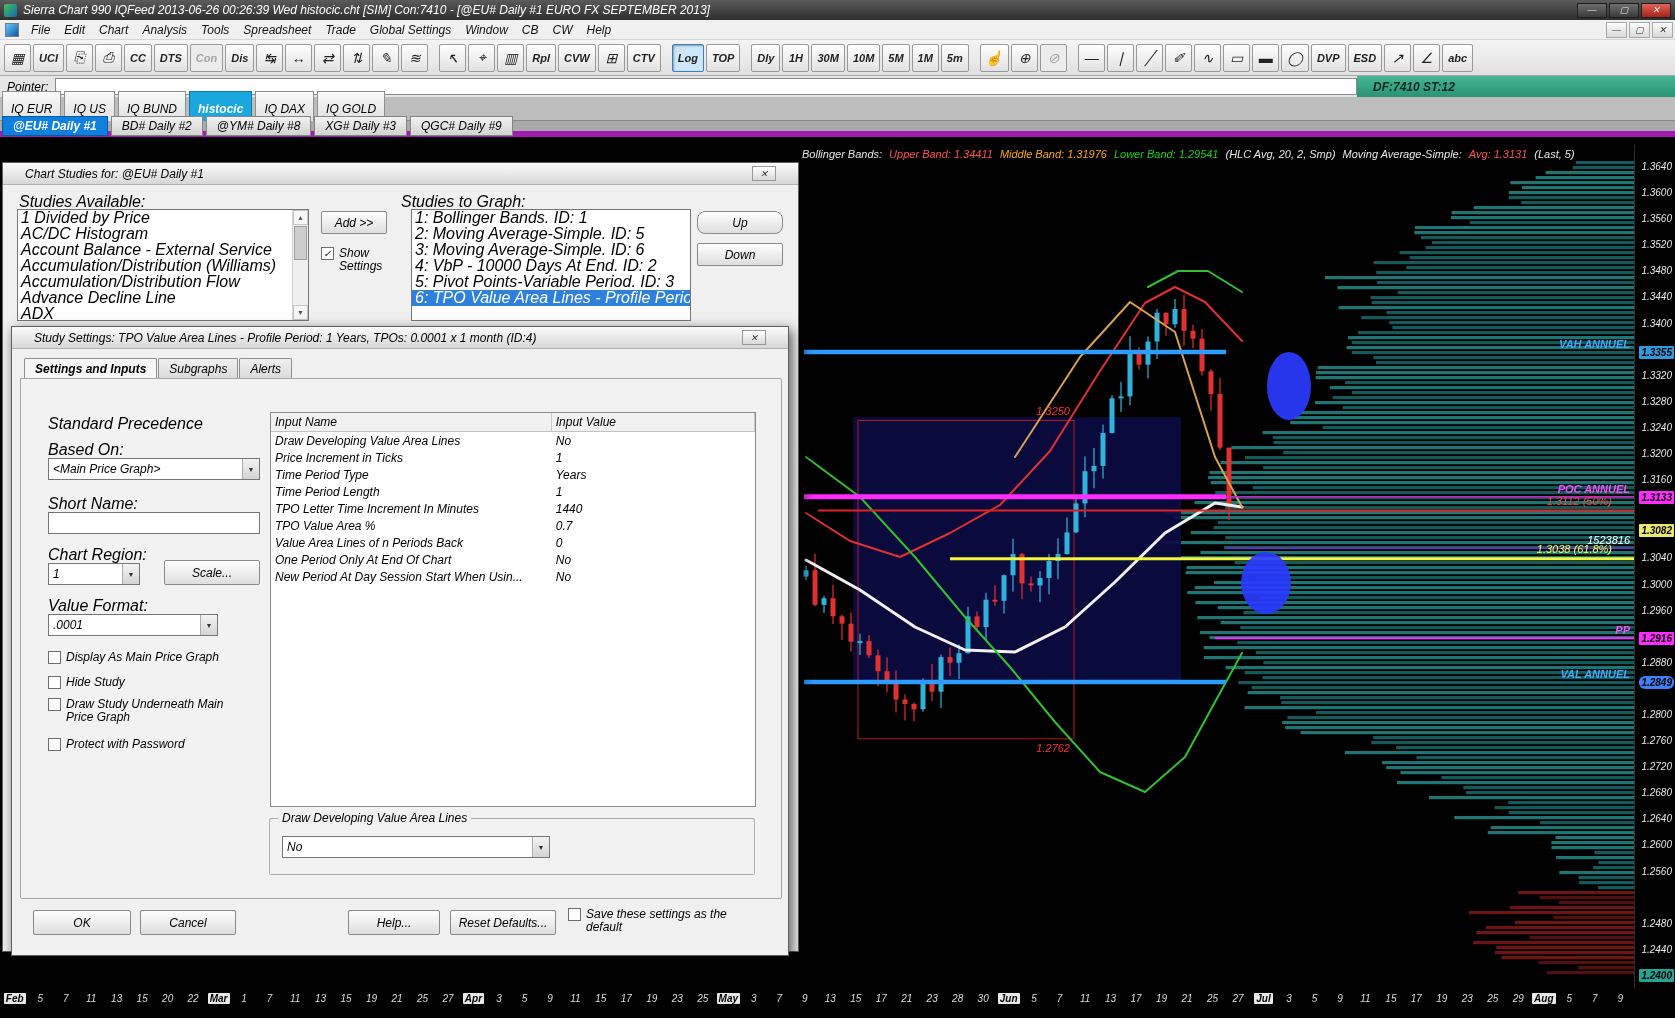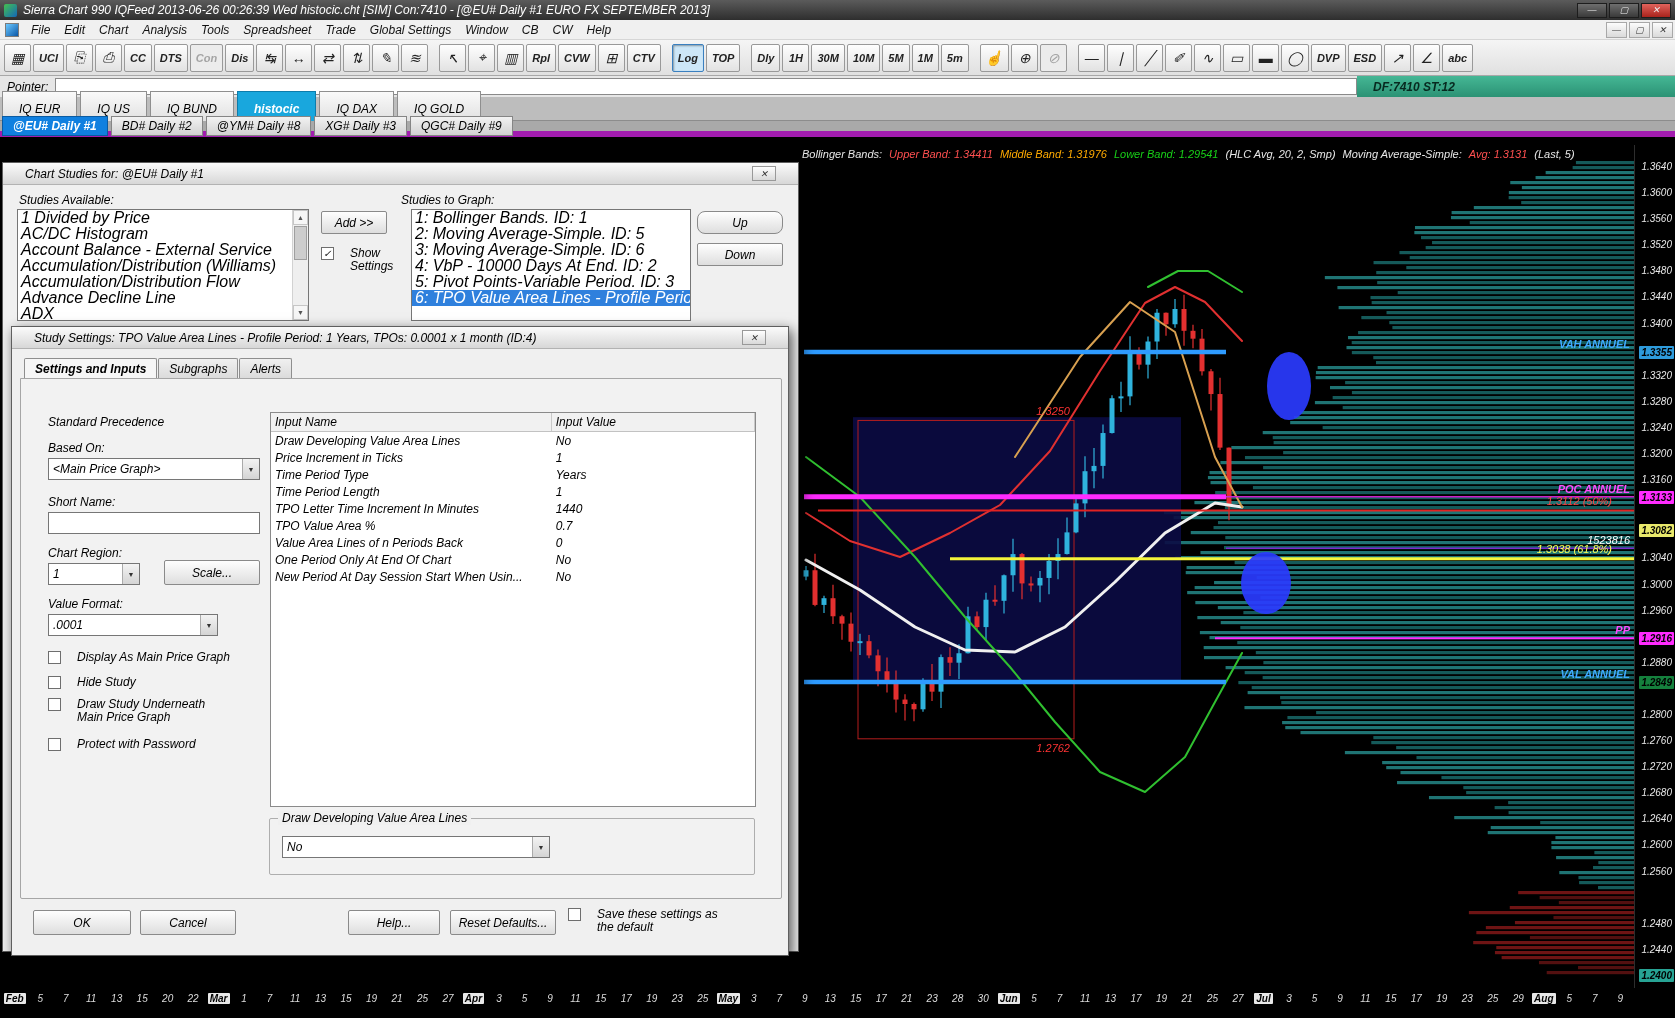--- a/index.html
+++ b/index.html
@@ -26,21 +26,21 @@
 .tb-btn.active{background:#cde7f8;border-color:#3a80c0;box-shadow:inset 1px 1px 2px rgba(0,0,0,.35);}
 .tb-btn.disabled{color:#a4a4a4;background:#ececec;}
 .tb-sep{width:7px;flex:none;}
 
 
 .pointerbar{position:absolute;top:76px;height:21px;left:0;right:0;background:#e6e6e6;display:flex;align-items:center;font-size:12px;}
 .pointer-label{padding:0 7px;color:#000;}
 .pointer-field{flex:1;height:17px;background:#fff;border:1px solid #8a8a8a;}
 .pointer-status{width:318px;height:21px;background:linear-gradient(#45b795,#2b9274);color:#07291f;display:flex;align-items:center;padding-left:16px;font-weight:bold;flex:none;}
 .cbtabs{position:absolute;top:97px;height:24px;left:0;right:0;background:#bdbdbd;border-bottom:1px solid #8c8c8c;display:flex;align-items:center;padding:0 2px;gap:3px;}
-.cbtab{height:36px;padding:0 16px;display:flex;align-items:center;font-size:12px;background:linear-gradient(#fafafa,#dcdcdc);border:1px solid #8f8f8f;color:#000;white-space:nowrap;text-align:right;}
+.cbtab{height:36px;padding:0 8px;display:flex;align-items:center;font-size:12px;background:linear-gradient(#fafafa,#dcdcdc);border:1px solid #8f8f8f;color:#000;white-space:nowrap;text-align:right;}
 .cbtab.active{background:#19a7dd;border-color:#0d7cab;color:#fff;font-weight:bold;}
 .charttabs{position:absolute;top:121px;height:16px;left:0;right:0;background:#a9a9a9;border-bottom:6px solid #a21caf;display:flex;align-items:center;padding:4px 2px;gap:3px;}
 .ctab{height:20px;padding:0 10px;display:flex;align-items:center;font-size:12px;background:linear-gradient(#f2f2f2,#d2d2d2);border:1px solid #858585;color:#000;white-space:nowrap;}
 .ctab.active{background:#1080e0;border-color:#0a5ba2;color:#fff;font-weight:bold;}
 
 
 .chart-area{position:absolute;top:145px;left:0;width:1675px;height:843px;background:#000;overflow:hidden;}
 #chart-svg{position:absolute;top:0;left:0;}
 .chart-header-line{position:absolute;top:3px;left:802px;right:44px;z-index:2;font-size:11px;white-space:nowrap;overflow:hidden;display:flex;gap:7px;}
 .chart-header-line .w{color:#e6e6e6;} .chart-header-line .red{color:#ff5050;} .chart-header-line .org{color:#ffaa00;} .chart-header-line .grn{color:#18d018;}
@@ -49,32 +49,32 @@
 .ps-label.hl{color:#000;font-weight:bold;}
 .date-axis{position:absolute;top:988px;left:0;width:1675px;height:20px;background:#000;display:flex;align-items:center;padding:0 42px 0 2px;}
 .da-tok{flex:1;text-align:center;font-size:10px;color:#ddd;min-width:0;}
 .da-tok .month{background:#e8e8e8;color:#000;padding:0 2px;border-radius:1px;font-weight:bold;}
 
 
 .dialog{position:absolute;background:#f0f0f0;border:1px solid #5f5f5f;box-shadow:3px 4px 12px rgba(0,0,0,.65);font-size:12px;color:#000;}
 .dlg-title{height:22px;background:linear-gradient(#fbfbfb,#d7d7d7);border-bottom:1px solid #b2b2b2;display:flex;align-items:center;padding:0 22px;gap:6px;}
 .dlg-title .t{flex:1;white-space:nowrap;overflow:hidden;font-size:12px;}
 .dlg-close{width:24px;height:15px;border:1px solid #999;background:linear-gradient(#fff,#d9d9d9);display:flex;align-items:center;justify-content:center;font-size:9px;color:#333;flex:none;}
-.lbl{position:absolute;font-size:12px;white-space:nowrap;}
+.lbl{position:absolute;font-size:16px;white-space:nowrap;}
 .listbox{position:absolute;background:#fff;border:1px solid #767676;overflow:hidden;}
 .lb-item{height:16px;line-height:16px;padding:0 3px;white-space:nowrap;font-size:16px;overflow:hidden;}
 .lb-item.selected{background:#2f80dd;color:#fff;}
 .scrollbar{position:absolute;right:0;top:0;bottom:0;width:16px;background:#efefef;border-left:1px solid #d2d2d2;z-index:2;}
 .sb-btn{height:15px;display:flex;align-items:center;justify-content:center;font-size:7px;color:#555;border:1px solid #c6c6c6;background:#f6f6f6;}
 .sb-btn.bottom{position:absolute;bottom:0;left:0;right:0;}
 .sb-thumb{position:absolute;top:16px;left:1px;right:1px;height:34px;background:#cdcdcd;border:1px solid #9f9f9f;}
 .btn{position:absolute;display:flex;align-items:center;justify-content:center;border:1px solid #8a8a8a;background:linear-gradient(#fefefe,#dedede);border-radius:2px;font-size:12px;white-space:nowrap;}
 .checkbox{width:13px;height:13px;background:#fff;border:1px solid #6e6e6e;display:inline-block;flex:none;font-size:10px;line-height:11px;text-align:center;color:#111;}
 .checkbox.checked::after{content:"✓";}
-.cb-row{position:absolute;display:flex;gap:16px;align-items:flex-start;font-size:12px;line-height:13px;}
+.cb-row{position:absolute;display:flex;gap:5px;align-items:flex-start;font-size:12px;line-height:13px;}
 .combo{position:absolute;background:#fff;border:1px solid #767676;display:flex;align-items:center;height:22px;}
 .combo .val{flex:1;padding:0 4px;white-space:nowrap;overflow:hidden;font-size:12px;}
 .combo .dd{width:17px;height:100%;background:linear-gradient(#f3f3f3,#d4d4d4);border-left:1px solid #aaa;display:flex;align-items:center;justify-content:center;font-size:7px;color:#333;flex:none;}
 .textinput{position:absolute;background:#fff;border:1px solid #767676;height:22px;}
 .tabstrip{position:absolute;display:flex;}
 .tab{height:21px;line-height:21px;padding:0 10px;font-size:12px;background:linear-gradient(#f0f0f0,#dadada);border:1px solid #8e8e8e;border-bottom:none;border-radius:2px 2px 0 0;margin-right:1px;}
 .tab.active{background:#f6f6f6;font-weight:bold;}
 .tabpanel{position:absolute;border:1px solid #a6a6a6;background:#f2f2f2;border-radius:0 2px 2px 2px;}
 .inp-table{position:absolute;border:1px solid #8a8a8a;background:#fff;overflow:hidden;}
 .inp-header{display:flex;height:19px;background:#f1f1f1;border-bottom:1px solid #c2c2c2;font-size:12px;align-items:center;}
@@ -512,21 +512,21 @@
         <div class="ps-label" style="top: 275.96px;">1.3240</div>
         <div class="ps-label" style="top: 302.056px;">1.3200</div>
         <div class="ps-label" style="top: 328.152px;">1.3160</div>
         <div class="ps-label hl" style="top: 345.767px; background: rgb(255, 43, 255);">1.3133</div>
         <div class="ps-label hl" style="top: 379.039px; background: rgb(233, 233, 107);">1.3082</div>
         <div class="ps-label" style="top: 406.44px;">1.3040</div>
         <div class="ps-label" style="top: 432.536px;">1.3000</div>
         <div class="ps-label" style="top: 458.632px;">1.2960</div>
         <div class="ps-label hl" style="top: 487.338px; background: rgb(255, 43, 255);">1.2916</div>
         <div class="ps-label" style="top: 510.824px;">1.2880</div>
-        <div class="ps-label hl" style="top: 531.048px; background: #15803d;">1.2849</div>
+        <div class="ps-label hl" style="top: 531.048px; background: #3b82f6; border-radius: 6px;">1.2849</div>
         <div class="ps-label" style="top: 563.016px;">1.2800</div>
         <div class="ps-label" style="top: 589.112px;">1.2760</div>
         <div class="ps-label" style="top: 615.208px;">1.2720</div>
         <div class="ps-label" style="top: 641.304px;">1.2680</div>
         <div class="ps-label" style="top: 667.4px;">1.2640</div>
         <div class="ps-label" style="top: 693.496px;">1.2600</div>
         <div class="ps-label" style="top: 719.592px;">1.2560</div>
         <div class="ps-label" style="top: 771.784px;">1.2480</div>
         <div class="ps-label" style="top: 797.88px;">1.2440</div>
         <div class="ps-label hl" style="top: 823.976px; background: rgb(39, 163, 148);">1.2400</div>

